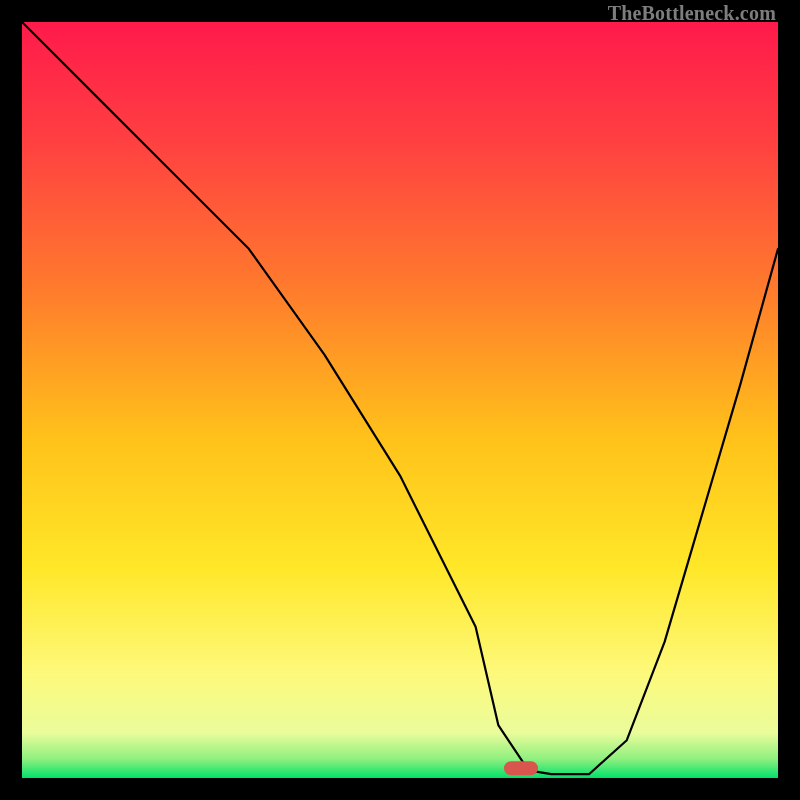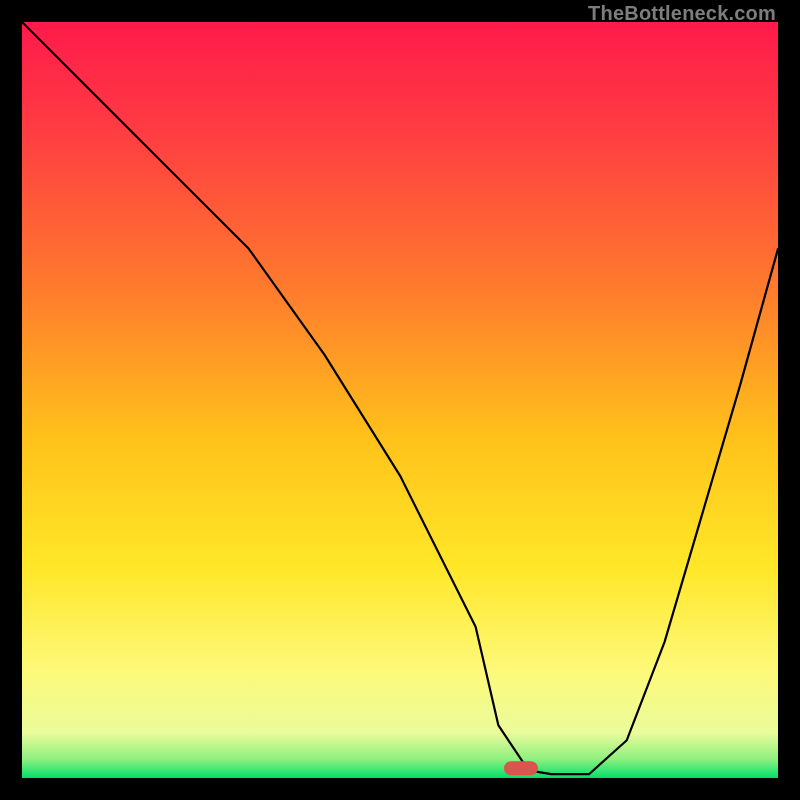--- a/index.html
+++ b/index.html
@@ -15,21 +15,21 @@
     left: 22px;
     top: 22px;
     width: 756px;
     height: 756px;
     background: #000;
   }
   .watermark {
     position: absolute;
     top: 2px;
     right: 24px;
-    font-family: Liberation Sans, sans-serif;
+    font-family: Liberation Serif, serif;
     font-size: 20px;
     font-weight: 600;
     color: #7d7d7d;
     letter-spacing: 0.2px;
     z-index: 10;
   }
   svg { display: block; }
 </style>
 </head>
 <body>

